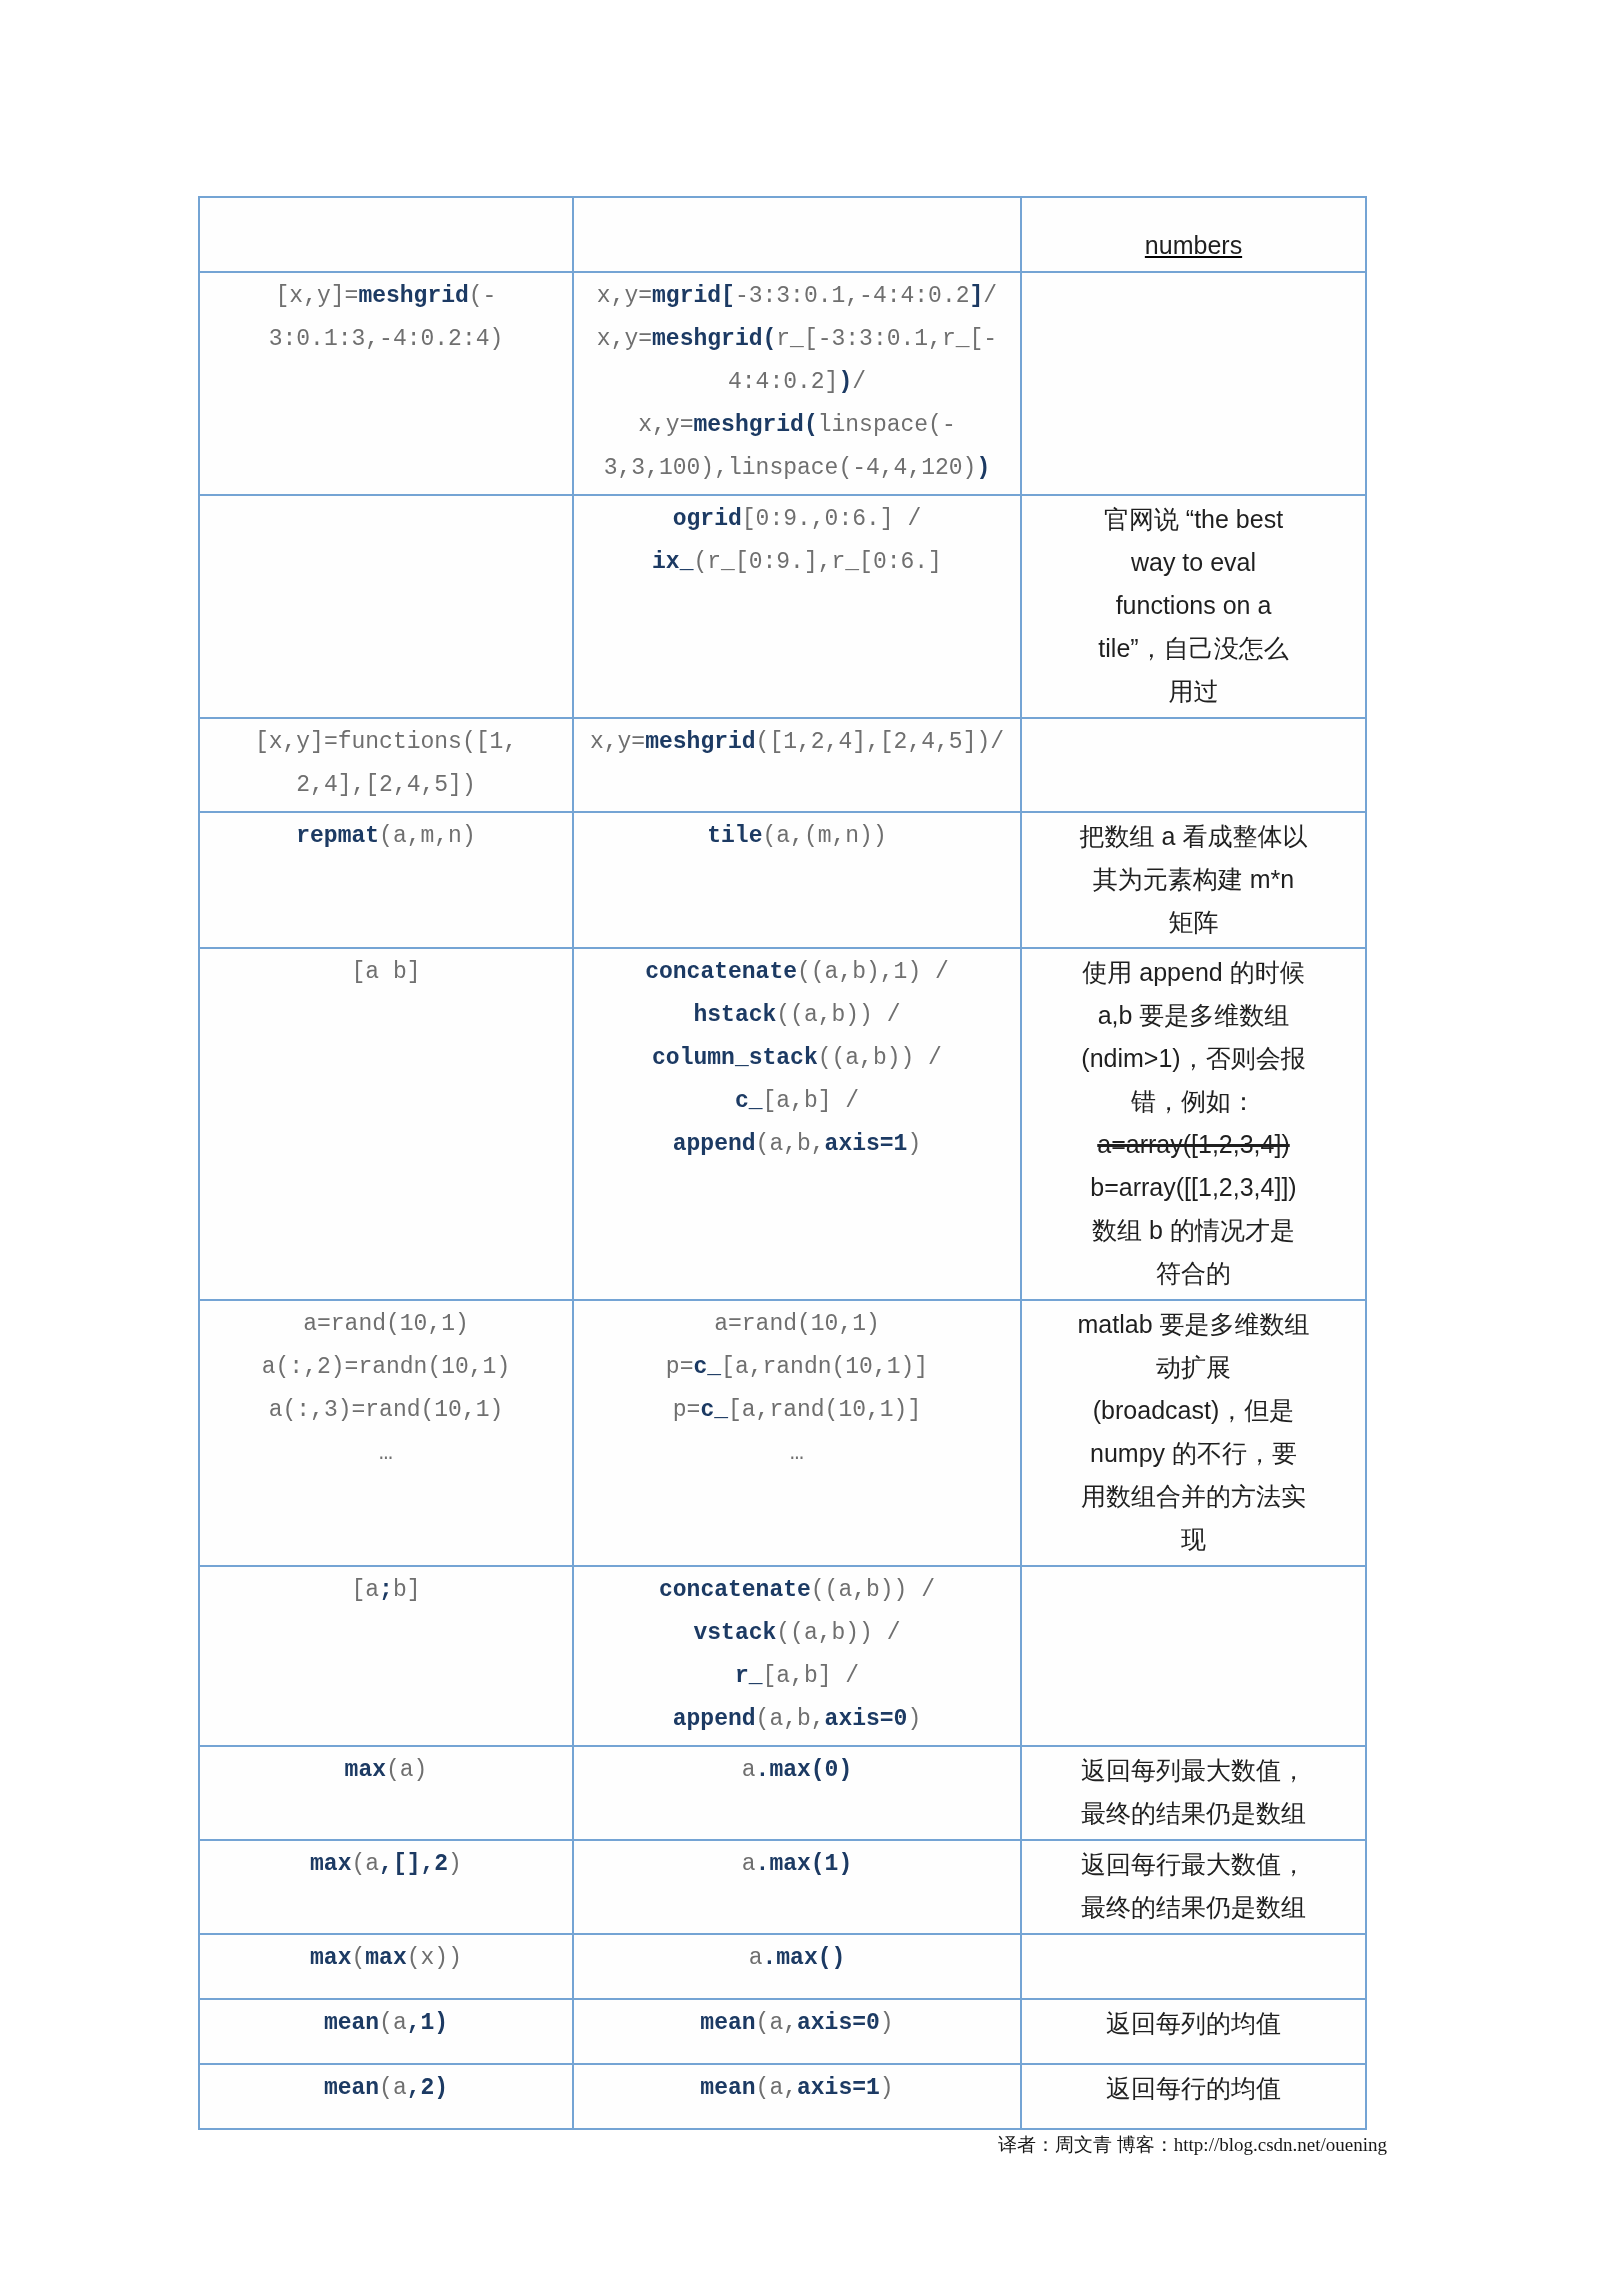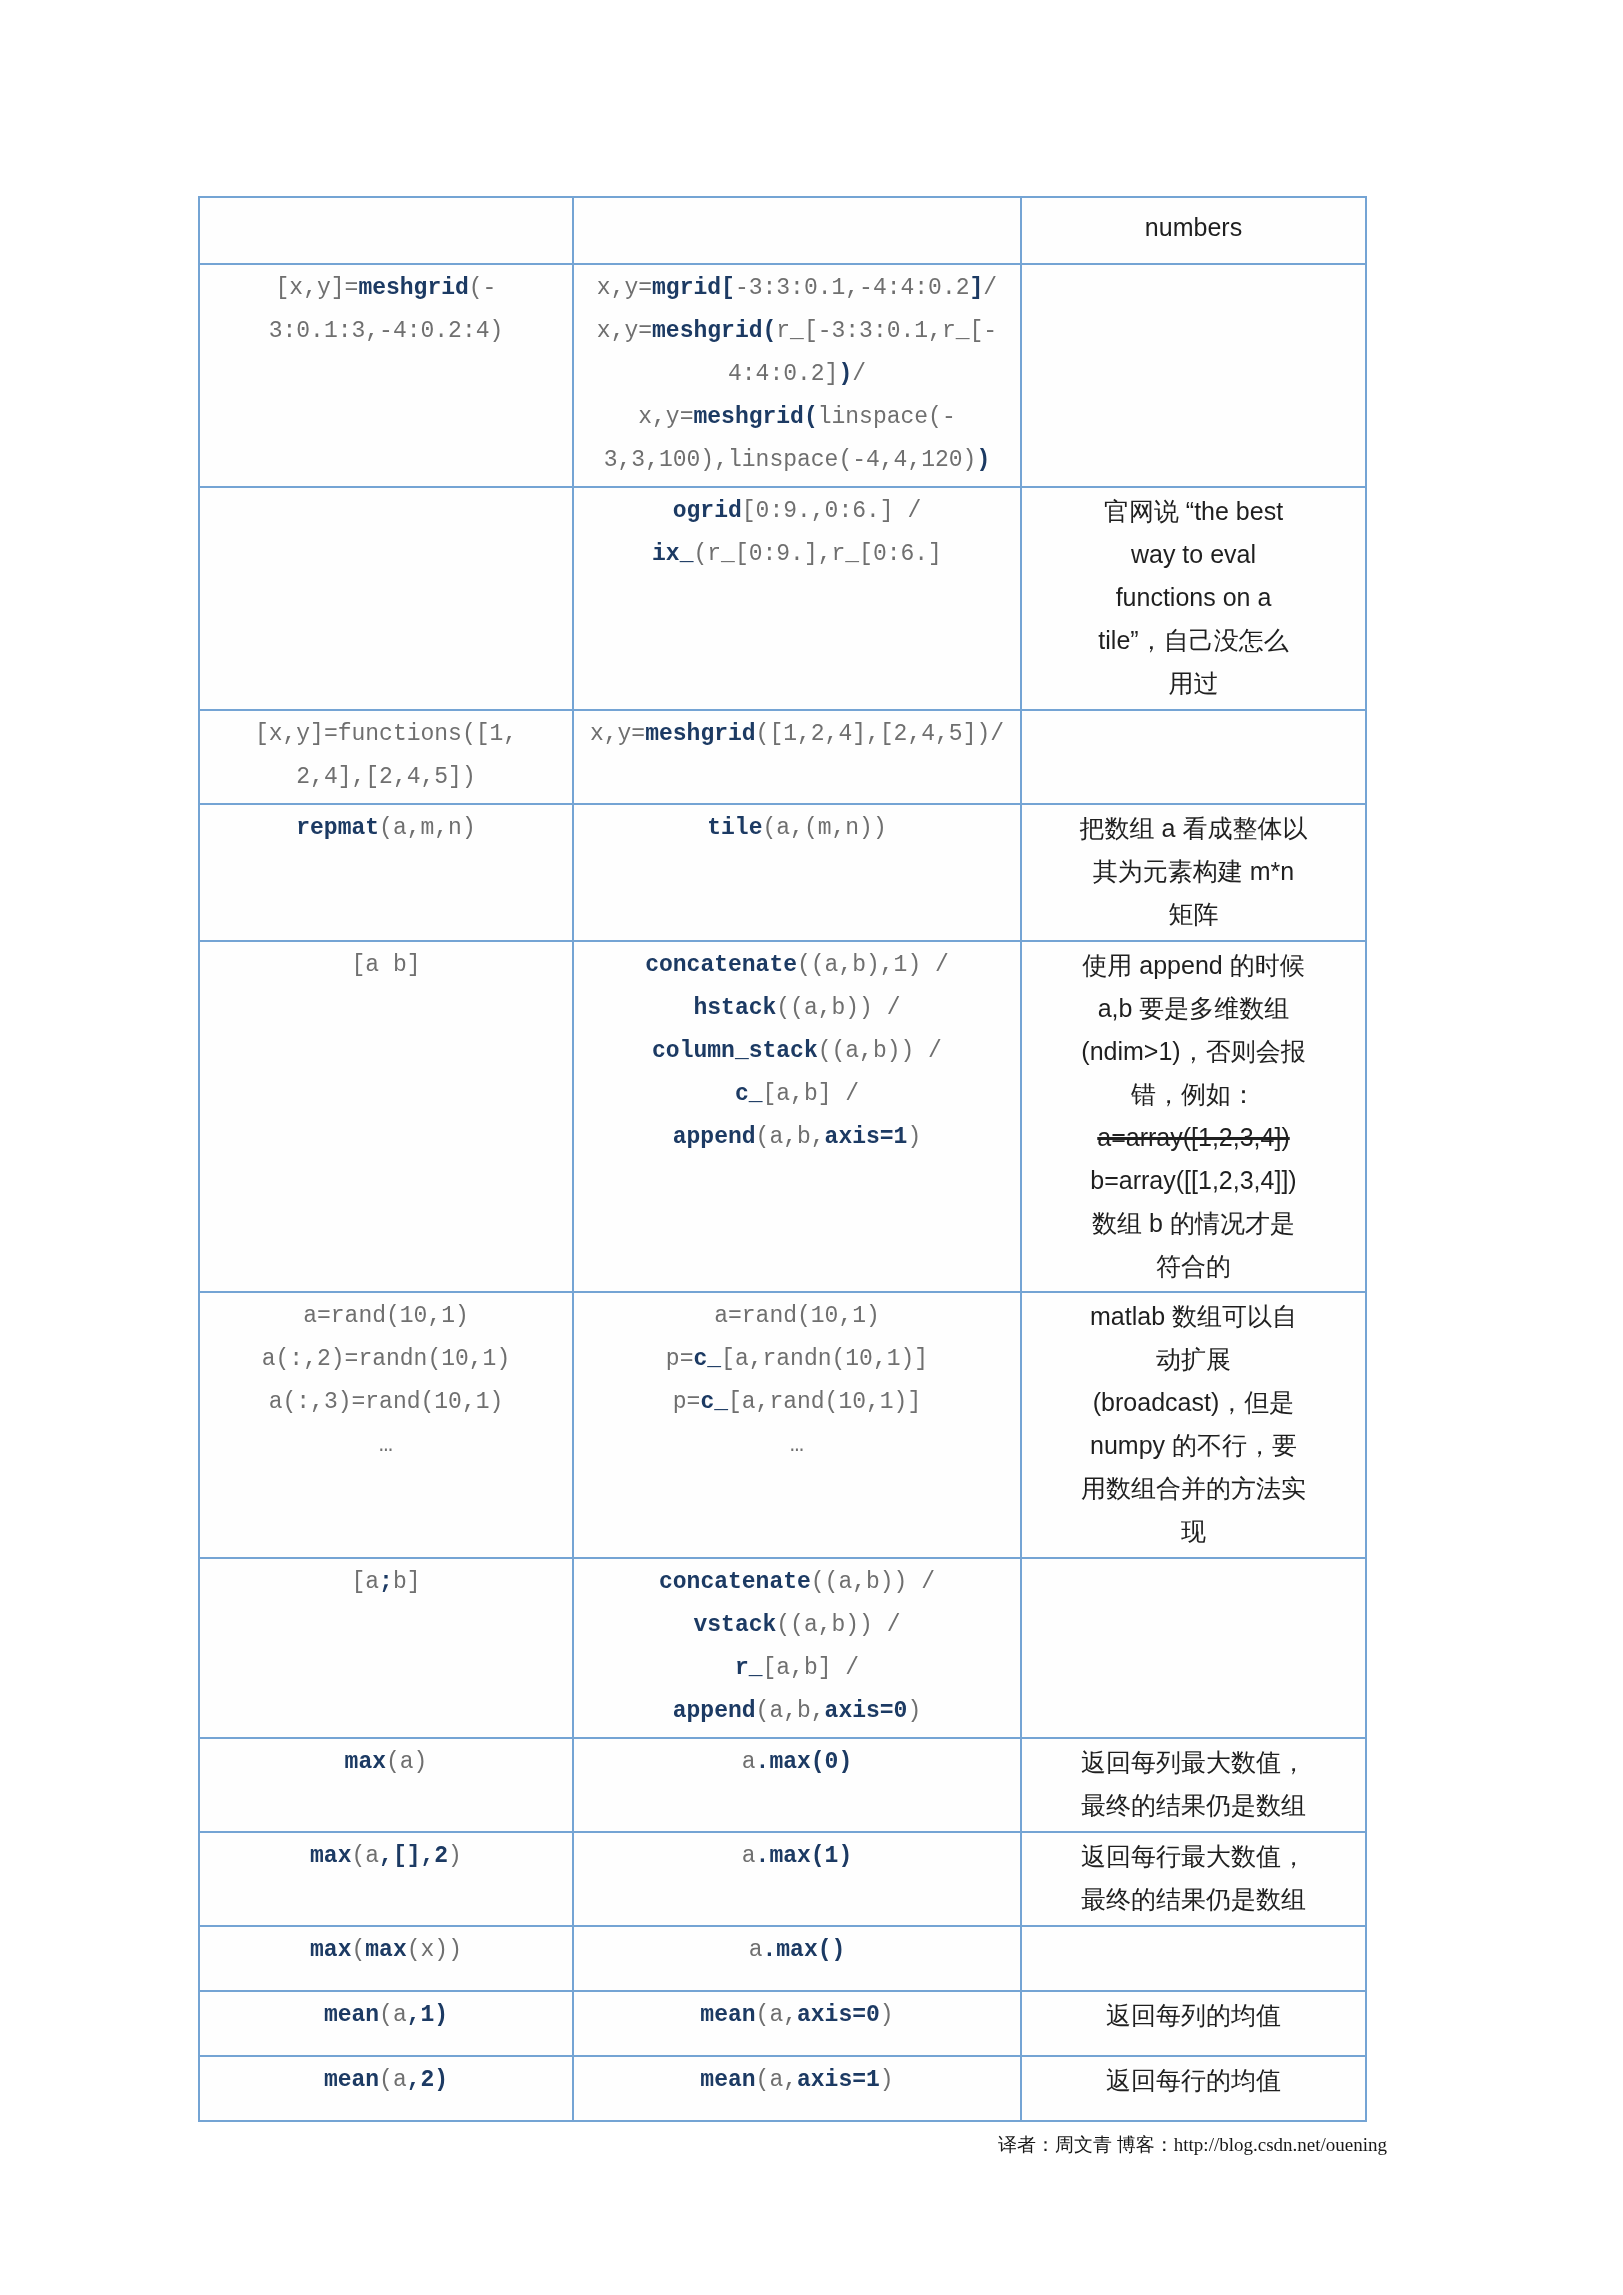--- a/index.html
+++ b/index.html
@@ -27,21 +27,21 @@
   .cell{
     box-sizing:border-box;
     padding:2px 5.2px 3.9px 5.2px;
     text-align:center;
     overflow:visible;
   }
   .col-0{width:372px;}
   .col-1{width:450px;border-left:2px solid var(--border);border-right:2px solid var(--border);}
   .col-2{flex:1;}
   .row-header{min-height:65px;}
-  .row-header .cell{padding-top:8px;}
+  .row-header .cell{padding-top:26px;text-decoration:underline;}
   .code-line{
     font-family:Liberation Mono, monospace;
     font-size:23px;line-height:43px;
     color:var(--code-plain);
     white-space:nowrap;
   }
   .code-line b{color:var(--code-bold);font-weight:bold;}
   .note-line{
     font-size:25px;line-height:43px;
     color:var(--note-text);
@@ -148,21 +148,21 @@
           <div class="code-line"><span>a(:,3)=rand(10,1)</span></div>
           <div class="code-line"><span>…</span></div>
         </div>
         <div class="cell col-1">
           <div class="code-line"><span>a=rand(10,1)</span></div>
           <div class="code-line"><span>p=</span><b>c_</b><span>[a,randn(10,1)]</span></div>
           <div class="code-line"><span>p=</span><b>c_</b><span>[a,rand(10,1)]</span></div>
           <div class="code-line"><span>…</span></div>
         </div>
         <div class="cell col-2">
-          <div class="note-line">matlab 数组可以自</div>
+          <div class="note-line">matlab 要是多维数组</div>
           <div class="note-line">动扩展</div>
           <div class="note-line">(broadcast)，但是</div>
           <div class="note-line">numpy 的不行，要</div>
           <div class="note-line">用数组合并的方法实</div>
           <div class="note-line">现</div>
         </div>
       </div>
       <div class="row">
         <div class="cell col-0">
           <div class="code-line"><span>[a</span><b>;</b><span>b]</span></div>

